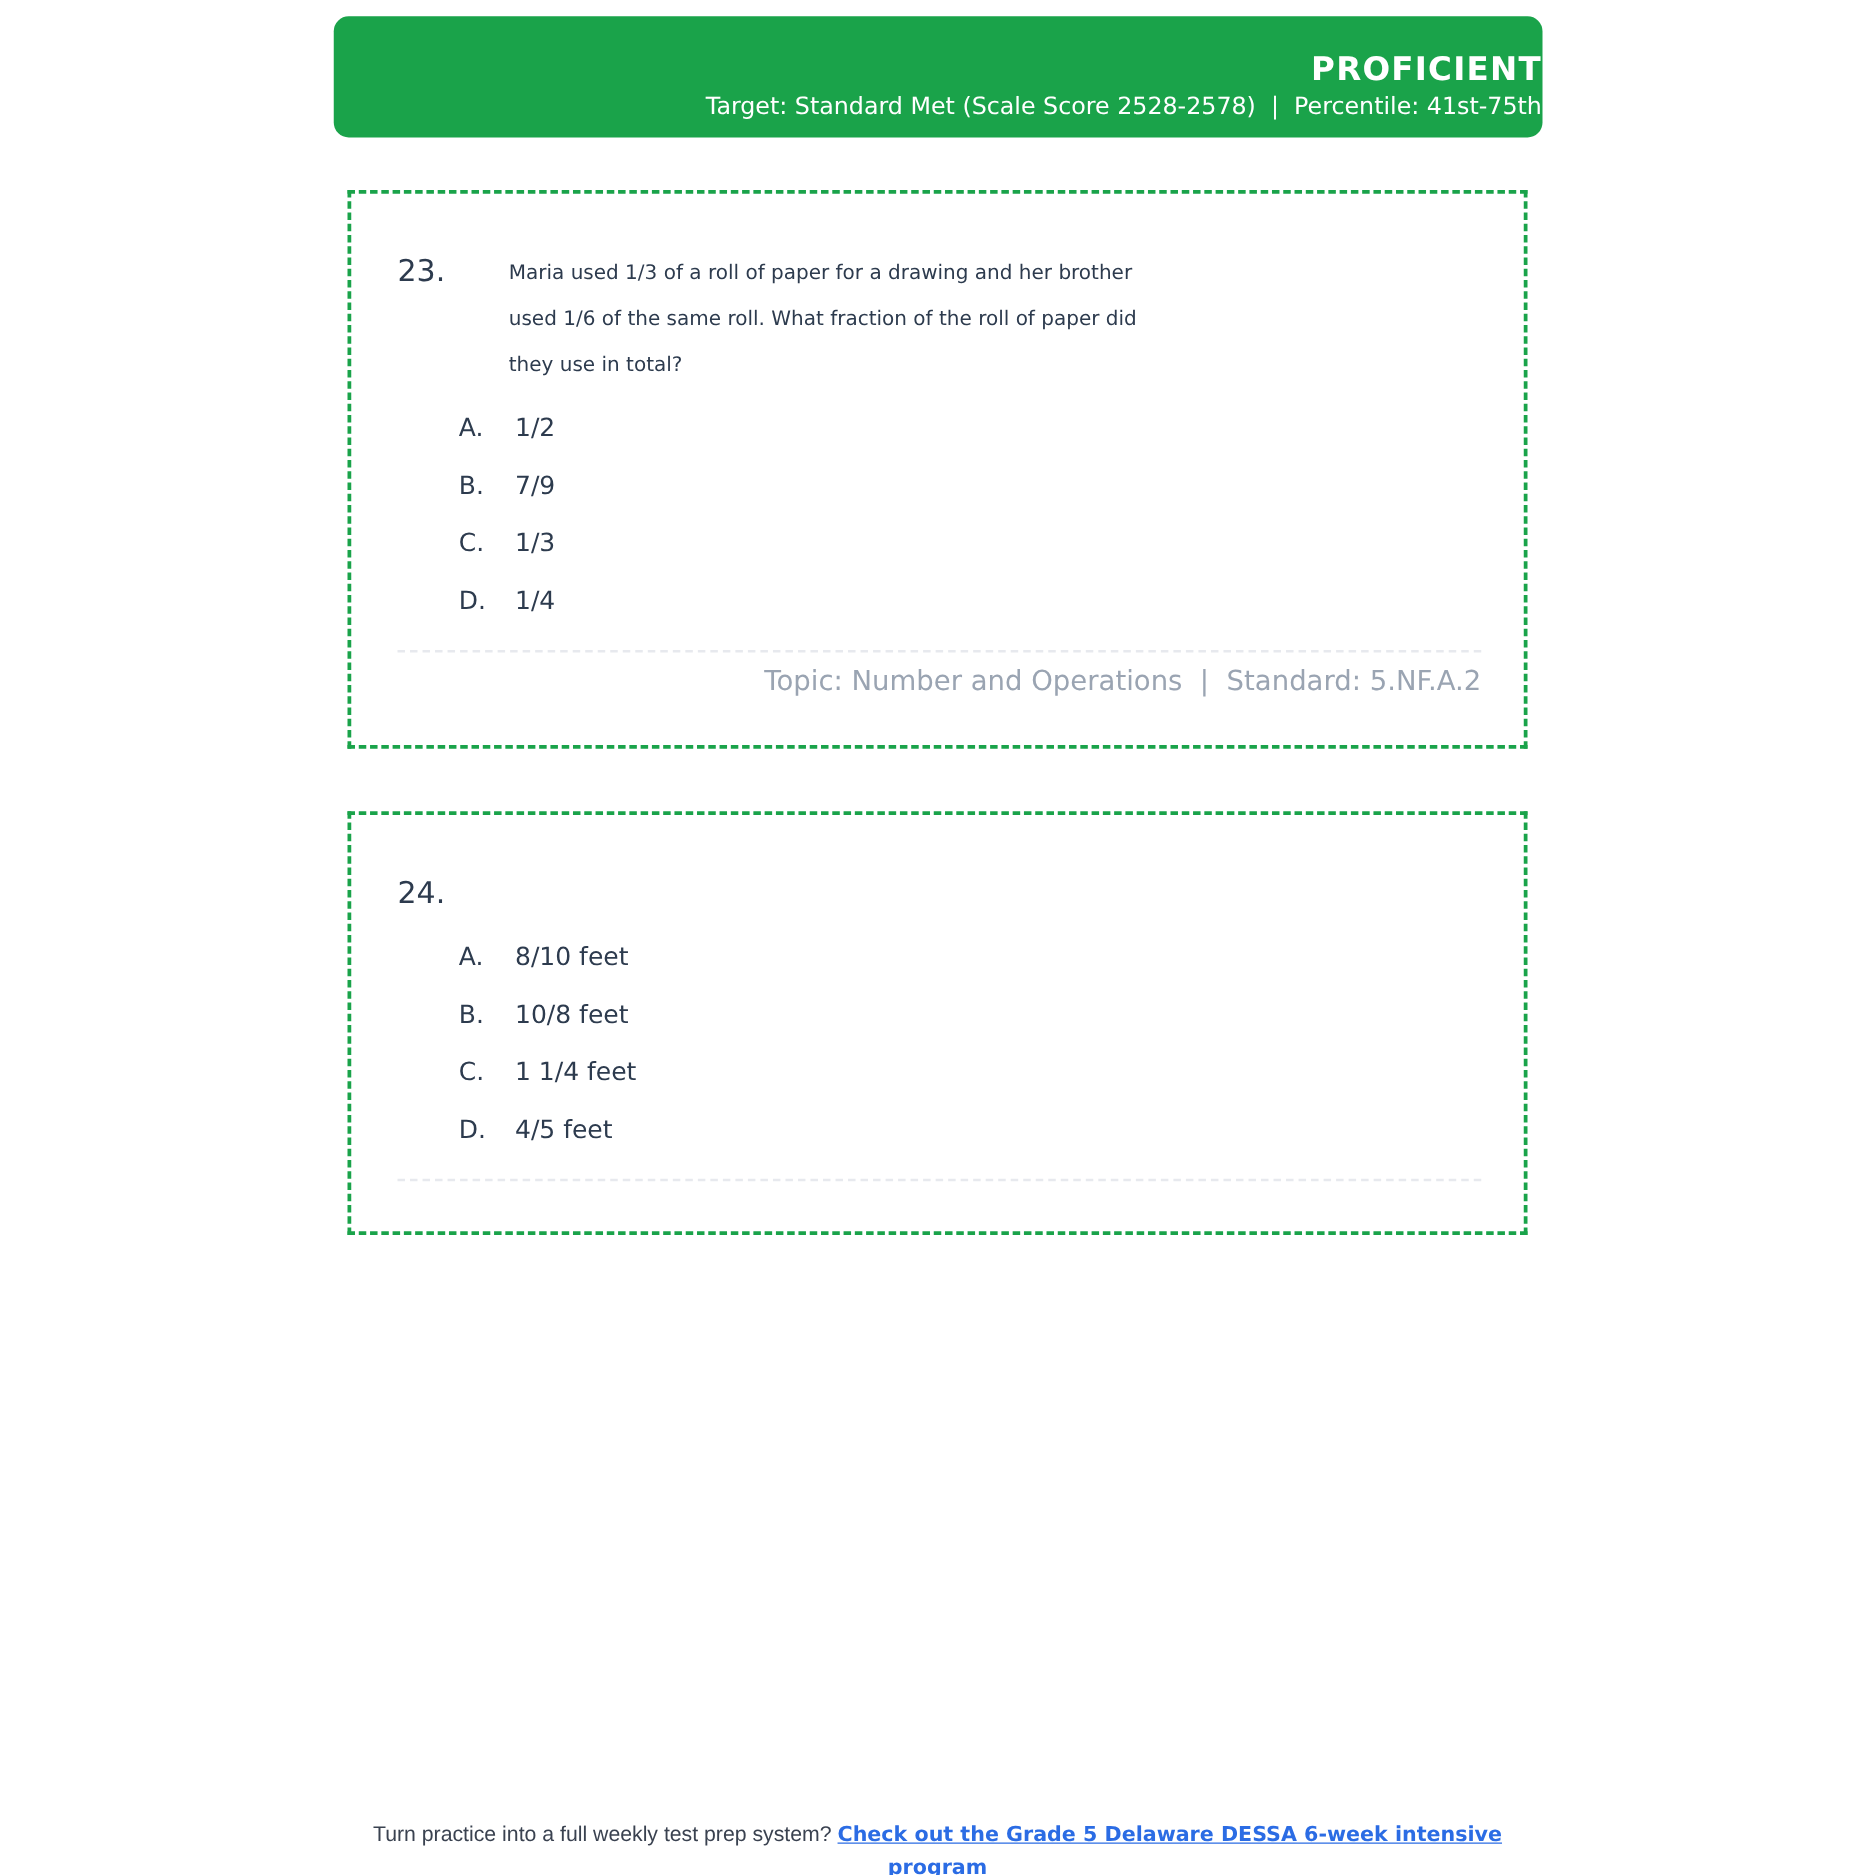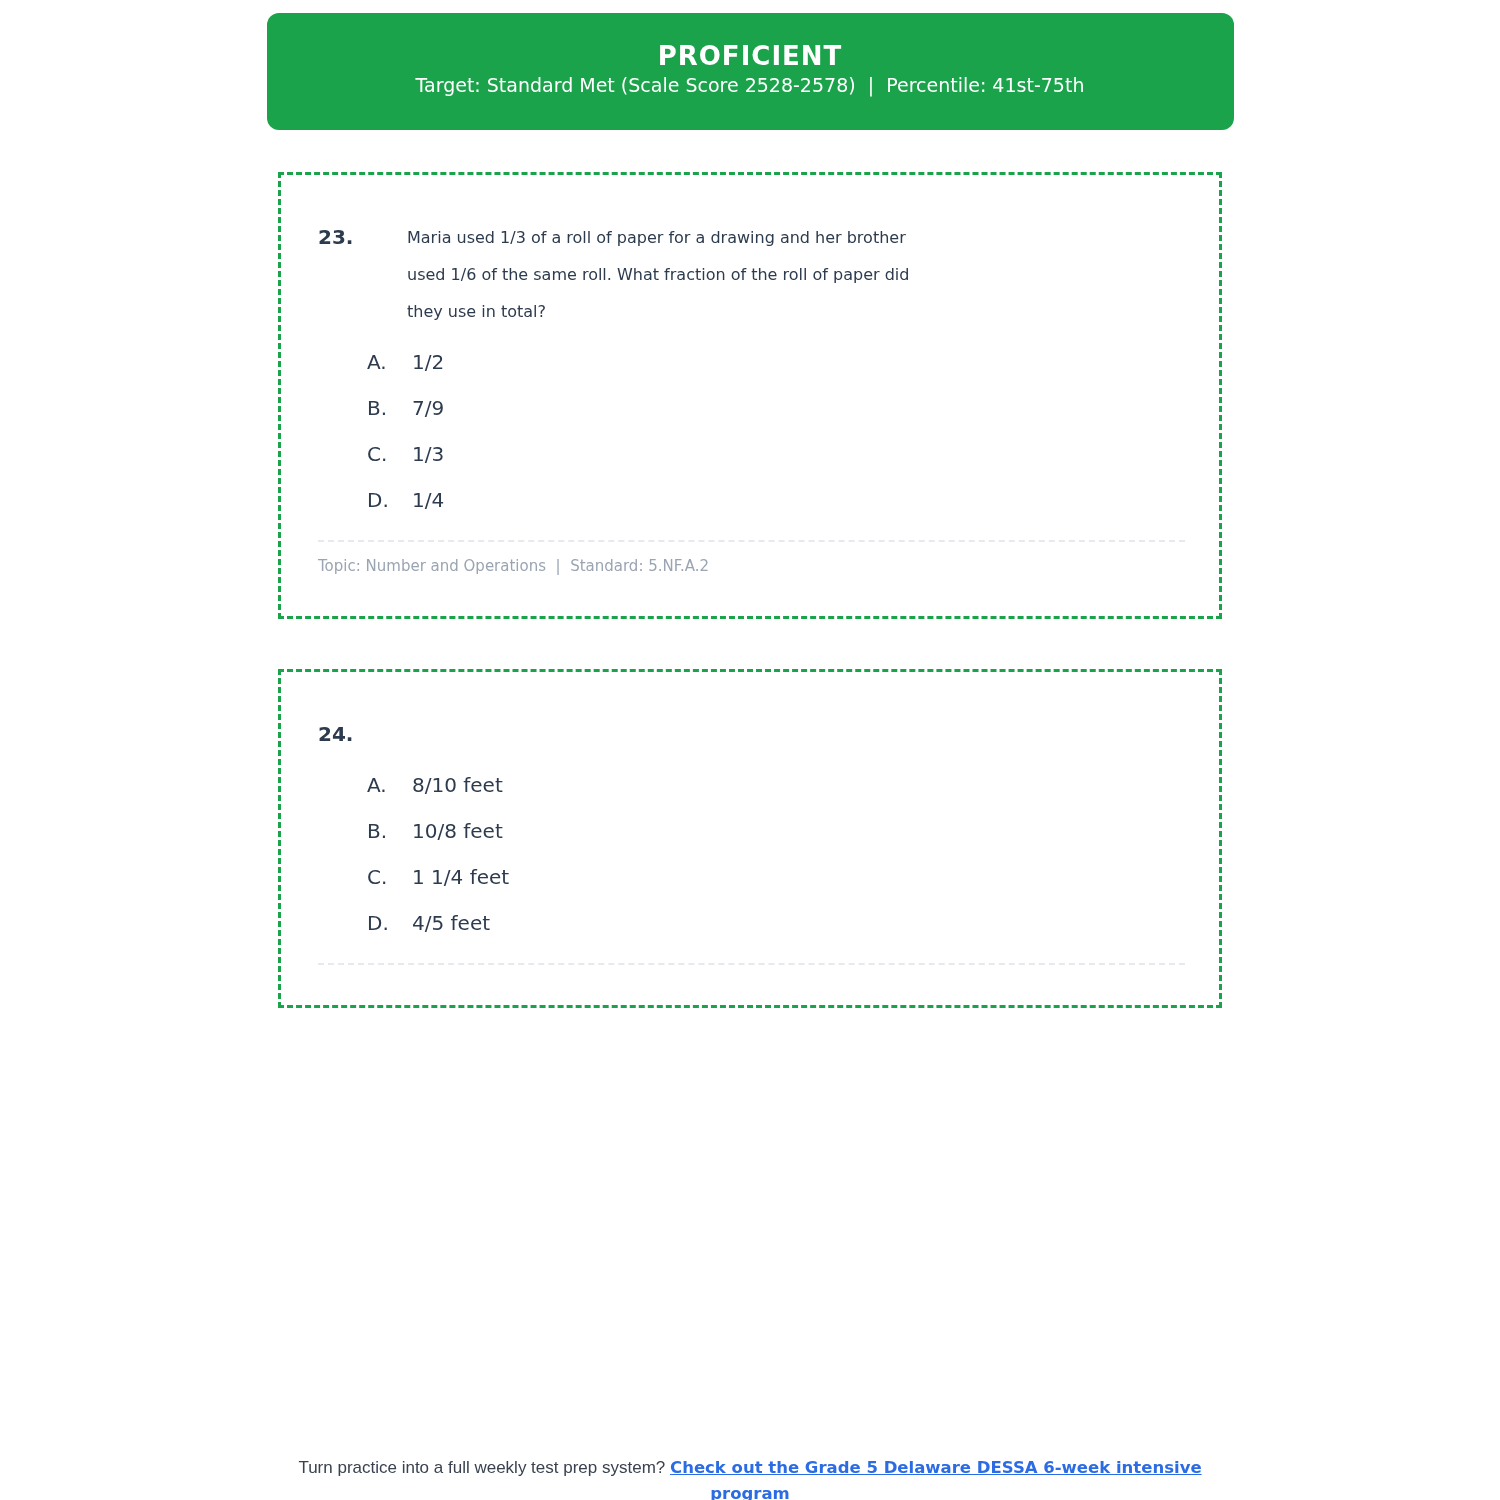--- a/index.html
+++ b/index.html
@@ -16,23 +16,23 @@
     width: 967px;
     margin: 0 auto;
     padding-top: 13px;
     position: relative;
     height: 1500px;
   }
   
   .banner {
     background: #1aa34a;
     border-radius: 12px;
-    height: 117px;
+    height: 97px;
     color: #ffffff;
-    text-align: center;
+    text-align: right;
     padding-top: 29px;
   }
   .banner-title {
     font-size: 26px;
     font-weight: bold;
     letter-spacing: 1px;
     line-height: 28px;
   }
   .banner-subtitle {
     font-size: 19px;
@@ -46,22 +46,22 @@
     margin: 42px auto 0;
     border: 3px dashed #1aa34a;
     padding: 44px 34px 40px 37px;
     background: #ffffff;
   }
   .q-box + .q-box { margin-top: 50px; }
   .q-row { display: flex; }
   .q-num {
     width: 89px;
     flex-shrink: 0;
-    font-size: 20px;
-    font-weight: bold;
+    font-size: 24px;
+    font-weight: normal;
     color: #2d3b4e;
     line-height: 37px;
   }
   .q-text {
     font-size: 16px;
     line-height: 37px;
     color: #2d3b4e;
     width: 790px;
     white-space: pre-wrap;
   }
@@ -73,23 +73,23 @@
     line-height: 27px;
     color: #2d3b4e;
   }
   .opt-letter { width: 45px; flex-shrink: 0; }
   .divider {
     border-top: 2px dashed #e7e9ee;
     margin-top: 26px;
   }
   .q-meta {
     margin-top: 14px;
-    text-align: left;
+    text-align: right;
     color: #9aa4b2;
-    font-size: 15px;
+    font-size: 22px;
     line-height: 20px;
     white-space: pre-wrap;
   }
   
   .footer {
     position: absolute;
     left: 0;
     right: 0;
     top: 1455px;
     text-align: center;

